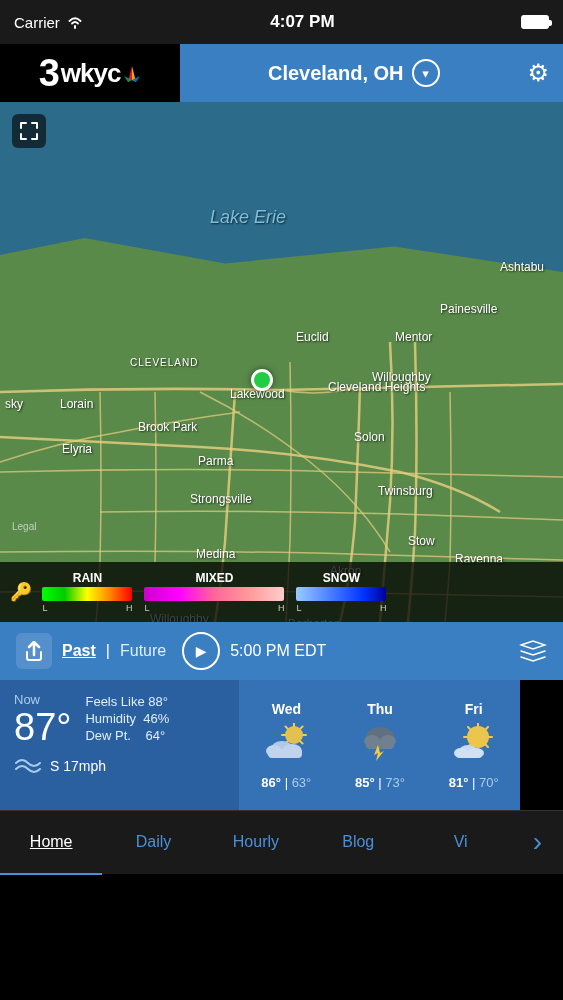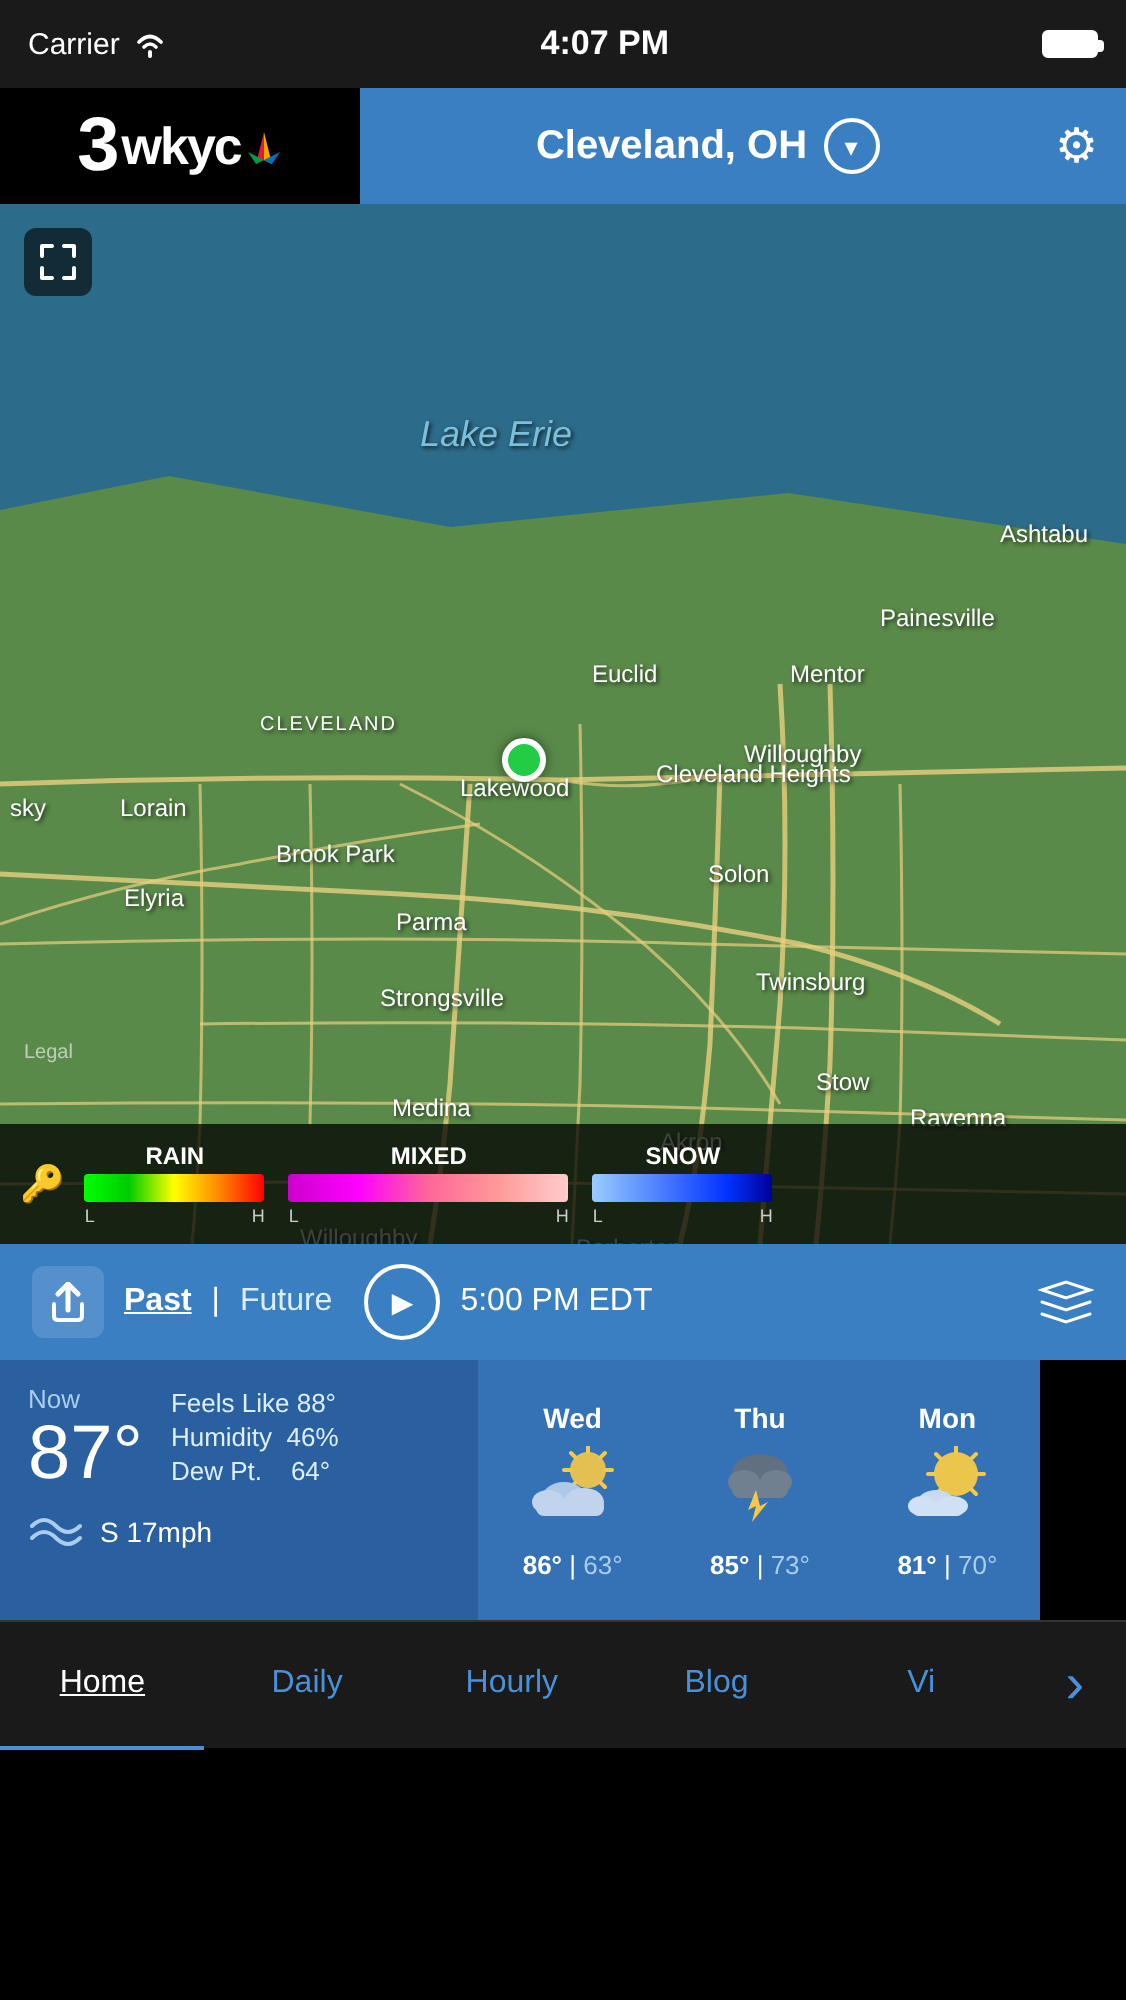--- a/index.html
+++ b/index.html
@@ -643,21 +643,21 @@
         </svg>
       </div>
       <div class="forecast-temps">
         <span class="hi">85°</span>
         <span> | </span>
         <span class="lo">73°</span>
       </div>
     </div>
 
     <div class="forecast-day">
-      <div class="forecast-day-name">Mon</div>
+      <div class="forecast-day-name">Fri</div>
       <div class="forecast-icon">
         
         <svg width="44" height="38" viewBox="0 0 44 38">
           <circle cx="26" cy="14" r="11" fill="#f7c948" opacity="0.95"></circle>
           <path d="M26 3 L26 0 M37 14 L40 14 M15 14 L12 14 M33.8 6.2 L36 4 M18.2 6.2 L16 4 M33.8 21.8 L36 24 M18.2 21.8 L16 24" stroke="#f7c948" stroke-width="2" stroke-linecap="round"></path>
           <ellipse cx="16" cy="28" rx="9" ry="6" fill="#c8daf0"></ellipse>
           <ellipse cx="24" cy="30" rx="8" ry="5" fill="#d0e0f5"></ellipse>
           <ellipse cx="9" cy="30" rx="7" ry="5" fill="#d0e0f5"></ellipse>
           <rect x="4" y="28" width="26" height="7" rx="3.5" fill="#d0e0f5"></rect>
         </svg>

